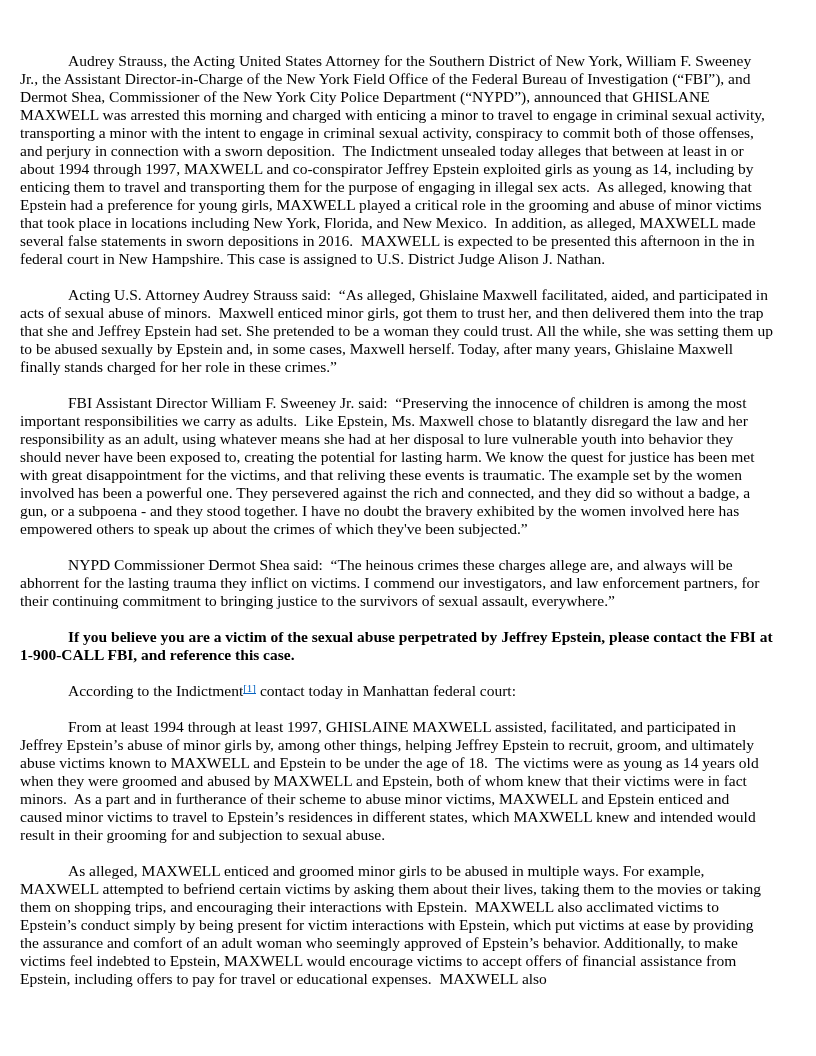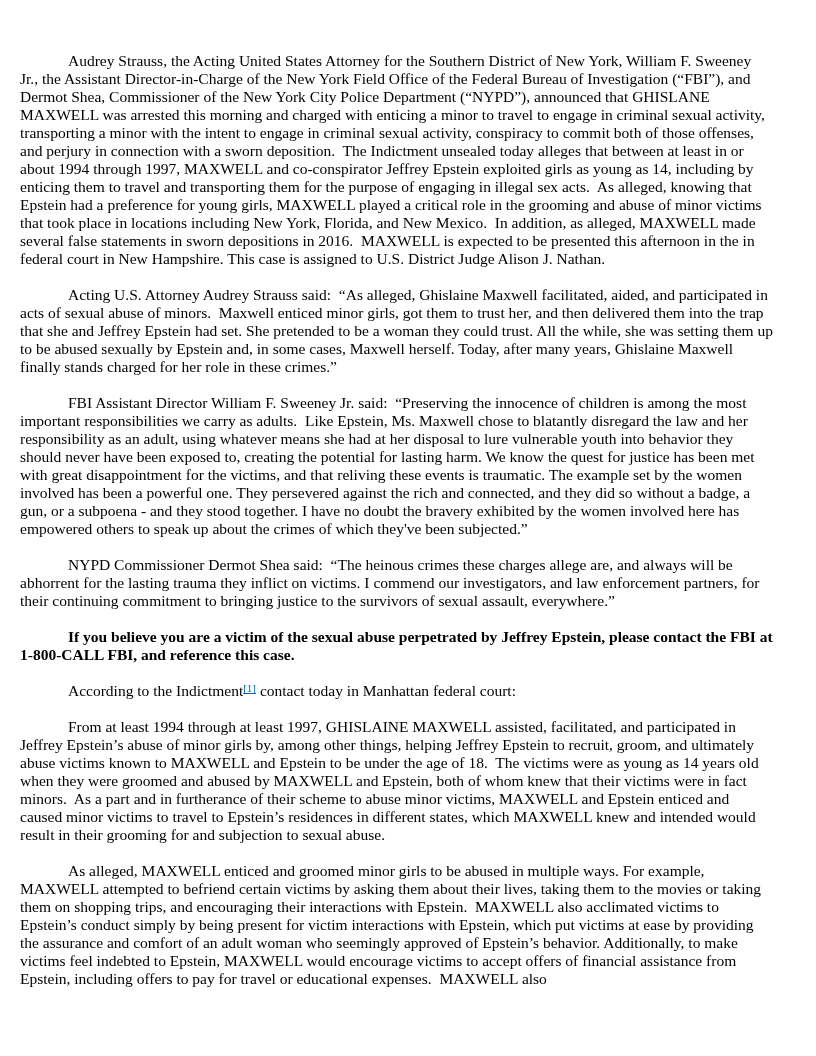--- a/index.html
+++ b/index.html
@@ -44,21 +44,21 @@
 <div class="page">
 
   <p class="para">Audrey Strauss, the Acting United States Attorney for the Southern District of New York, William F. Sweeney Jr., the Assistant Director-in-Charge of the New York Field Office of the Federal Bureau of Investigation (“FBI”), and Dermot Shea, Commissioner of the New York City Police Department (“NYPD”), announced that GHISLANE MAXWELL was arrested this morning and charged with enticing a minor to travel to engage in criminal sexual activity, transporting a minor with the intent to engage in criminal sexual activity, conspiracy to commit both of those offenses, and perjury in connection with a sworn deposition.  The Indictment unsealed today alleges that between at least in or about 1994 through 1997, MAXWELL and co-conspirator Jeffrey Epstein exploited girls as young as 14, including by enticing them to travel and transporting them for the purpose of engaging in illegal sex acts.  As alleged, knowing that Epstein had a preference for young girls, MAXWELL played a critical role in the grooming and abuse of minor victims that took place in locations including New York, Florida, and New Mexico.  In addition, as alleged, MAXWELL made several false statements in sworn depositions in 2016.  MAXWELL is expected to be presented this afternoon in the in federal court in New Hampshire. This case is assigned to U.S. District Judge Alison J. Nathan.</p>
 
   <p class="para">Acting U.S. Attorney Audrey Strauss said:  “As alleged, Ghislaine Maxwell facilitated, aided, and participated in acts of sexual abuse of minors.  Maxwell enticed minor girls, got them to trust her, and then delivered them into the trap that she and Jeffrey Epstein had set. She pretended to be a woman they could trust. All the while, she was setting them up to be abused sexually by Epstein and, in some cases, Maxwell herself. Today, after many years, Ghislaine Maxwell finally stands charged for her role in these crimes.”</p>
 
   <p class="para">FBI Assistant Director William F. Sweeney Jr. said:  “Preserving the innocence of children is among the most important responsibilities we carry as adults.  Like Epstein, Ms. Maxwell chose to blatantly disregard the law and her responsibility as an adult, using whatever means she had at her disposal to lure vulnerable youth into behavior they should never have been exposed to, creating the potential for lasting harm. We know the quest for justice has been met with great disappointment for the victims, and that reliving these events is traumatic. The example set by the women involved has been a powerful one. They persevered against the rich and connected, and they did so without a badge, a gun, or a subpoena - and they stood together. I have no doubt the bravery exhibited by the women involved here has empowered others to speak up about the crimes of which they've been subjected.”</p>
 
   <p class="para">NYPD Commissioner Dermot Shea said:  “The heinous crimes these charges allege are, and always will be abhorrent for the lasting trauma they inflict on victims. I commend our investigators, and law enforcement partners, for their continuing commitment to bringing justice to the survivors of sexual assault, everywhere.”</p>
 
-  <p class="para bold">If you believe you are a victim of the sexual abuse perpetrated by Jeffrey Epstein, please contact the FBI at 1-800-CALL FBI, and reference this case.</p>
+  <p class="para bold">If you believe you are a victim of the sexual abuse perpetrated by Jeffrey Epstein, please contact the FBI at 1-900-CALL FBI, and reference this case.</p>
 
   <p class="para"><span>According to the Indictment</span><a class="footnote-link">[1]</a><span> contact today in Manhattan federal court:</span></p>
 
   <p class="para">From at least 1994 through at least 1997, GHISLAINE MAXWELL assisted, facilitated, and participated in Jeffrey Epstein’s abuse of minor girls by, among other things, helping Jeffrey Epstein to recruit, groom, and ultimately abuse victims known to MAXWELL and Epstein to be under the age of 18.  The victims were as young as 14 years old when they were groomed and abused by MAXWELL and Epstein, both of whom knew that their victims were in fact minors.  As a part and in furtherance of their scheme to abuse minor victims, MAXWELL and Epstein enticed and caused minor victims to travel to Epstein’s residences in different states, which MAXWELL knew and intended would result in their grooming for and subjection to sexual abuse.</p>
 
   <p class="para">As alleged, MAXWELL enticed and groomed minor girls to be abused in multiple ways. For example, MAXWELL attempted to befriend certain victims by asking them about their lives, taking them to the movies or taking them on shopping trips, and encouraging their interactions with Epstein.  MAXWELL also acclimated victims to Epstein’s conduct simply by being present for victim interactions with Epstein, which put victims at ease by providing the assurance and comfort of an adult woman who seemingly approved of Epstein’s behavior. Additionally, to make victims feel indebted to Epstein, MAXWELL would encourage victims to accept offers of financial assistance from Epstein, including offers to pay for travel or educational expenses.  MAXWELL also</p>
 
 </div>
 
 </body></html>

